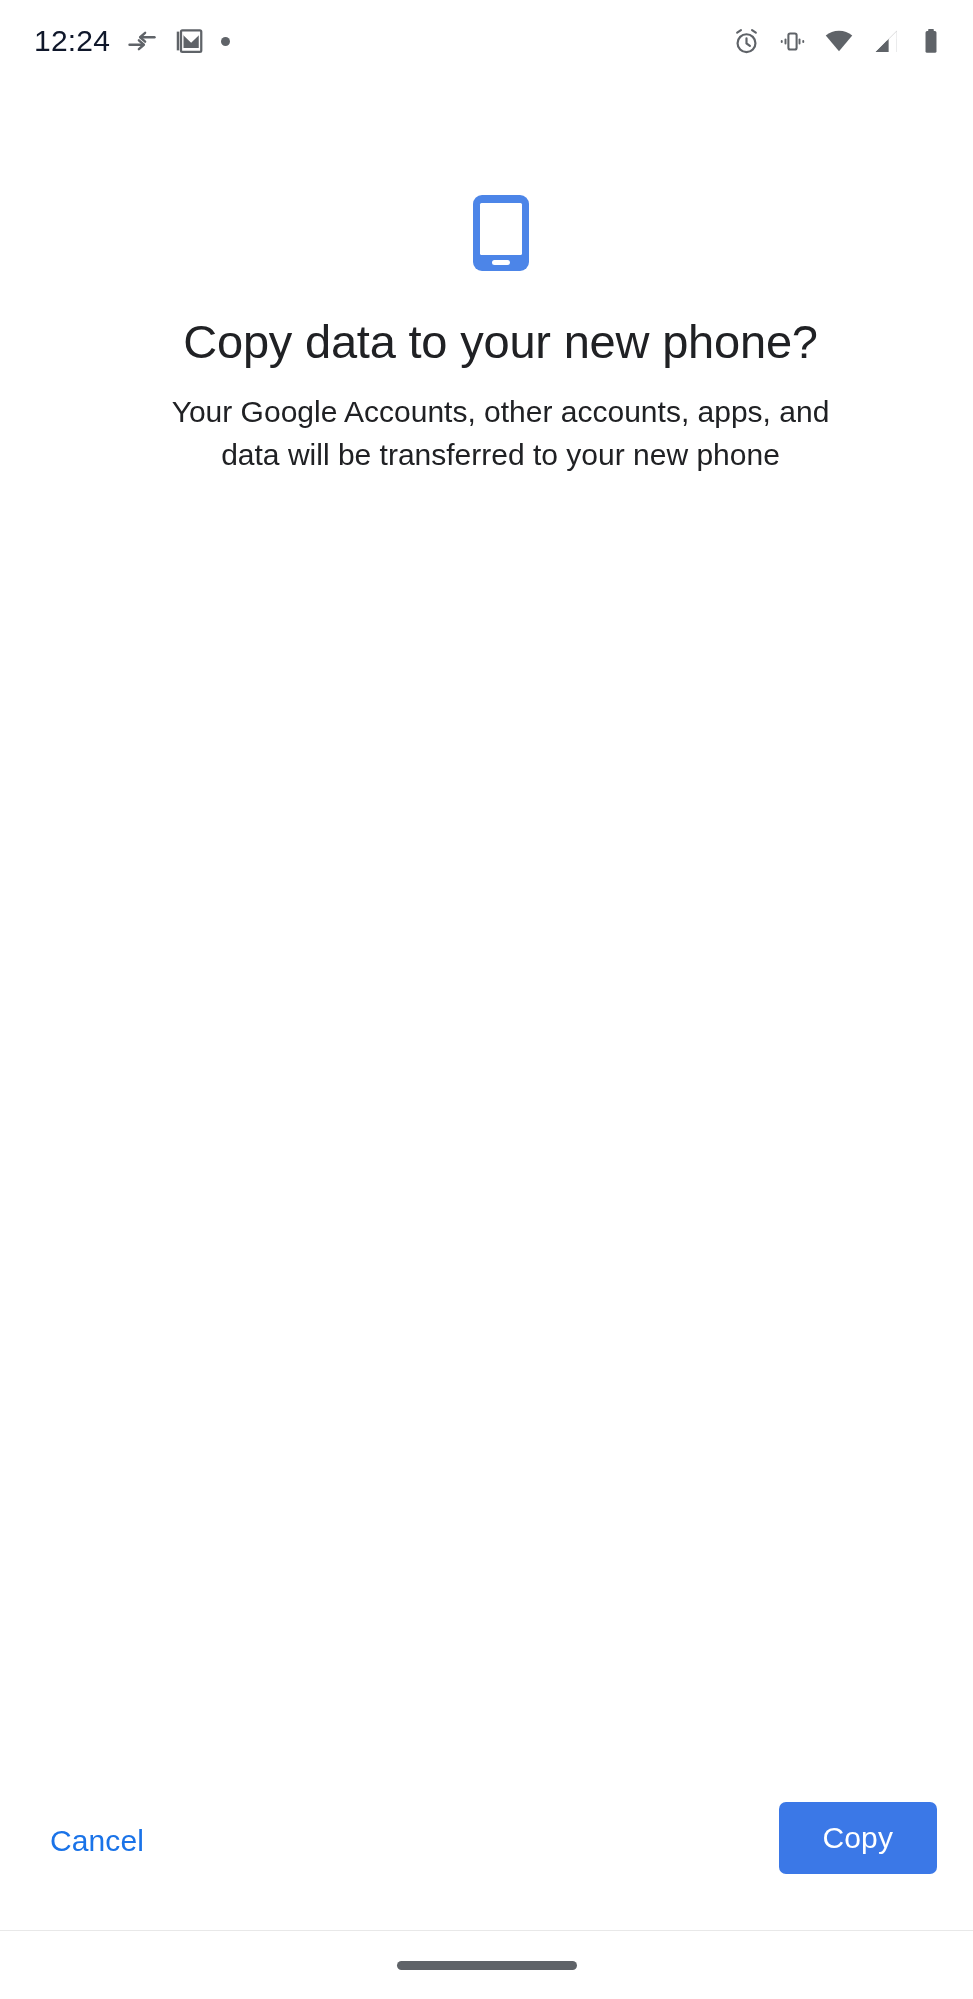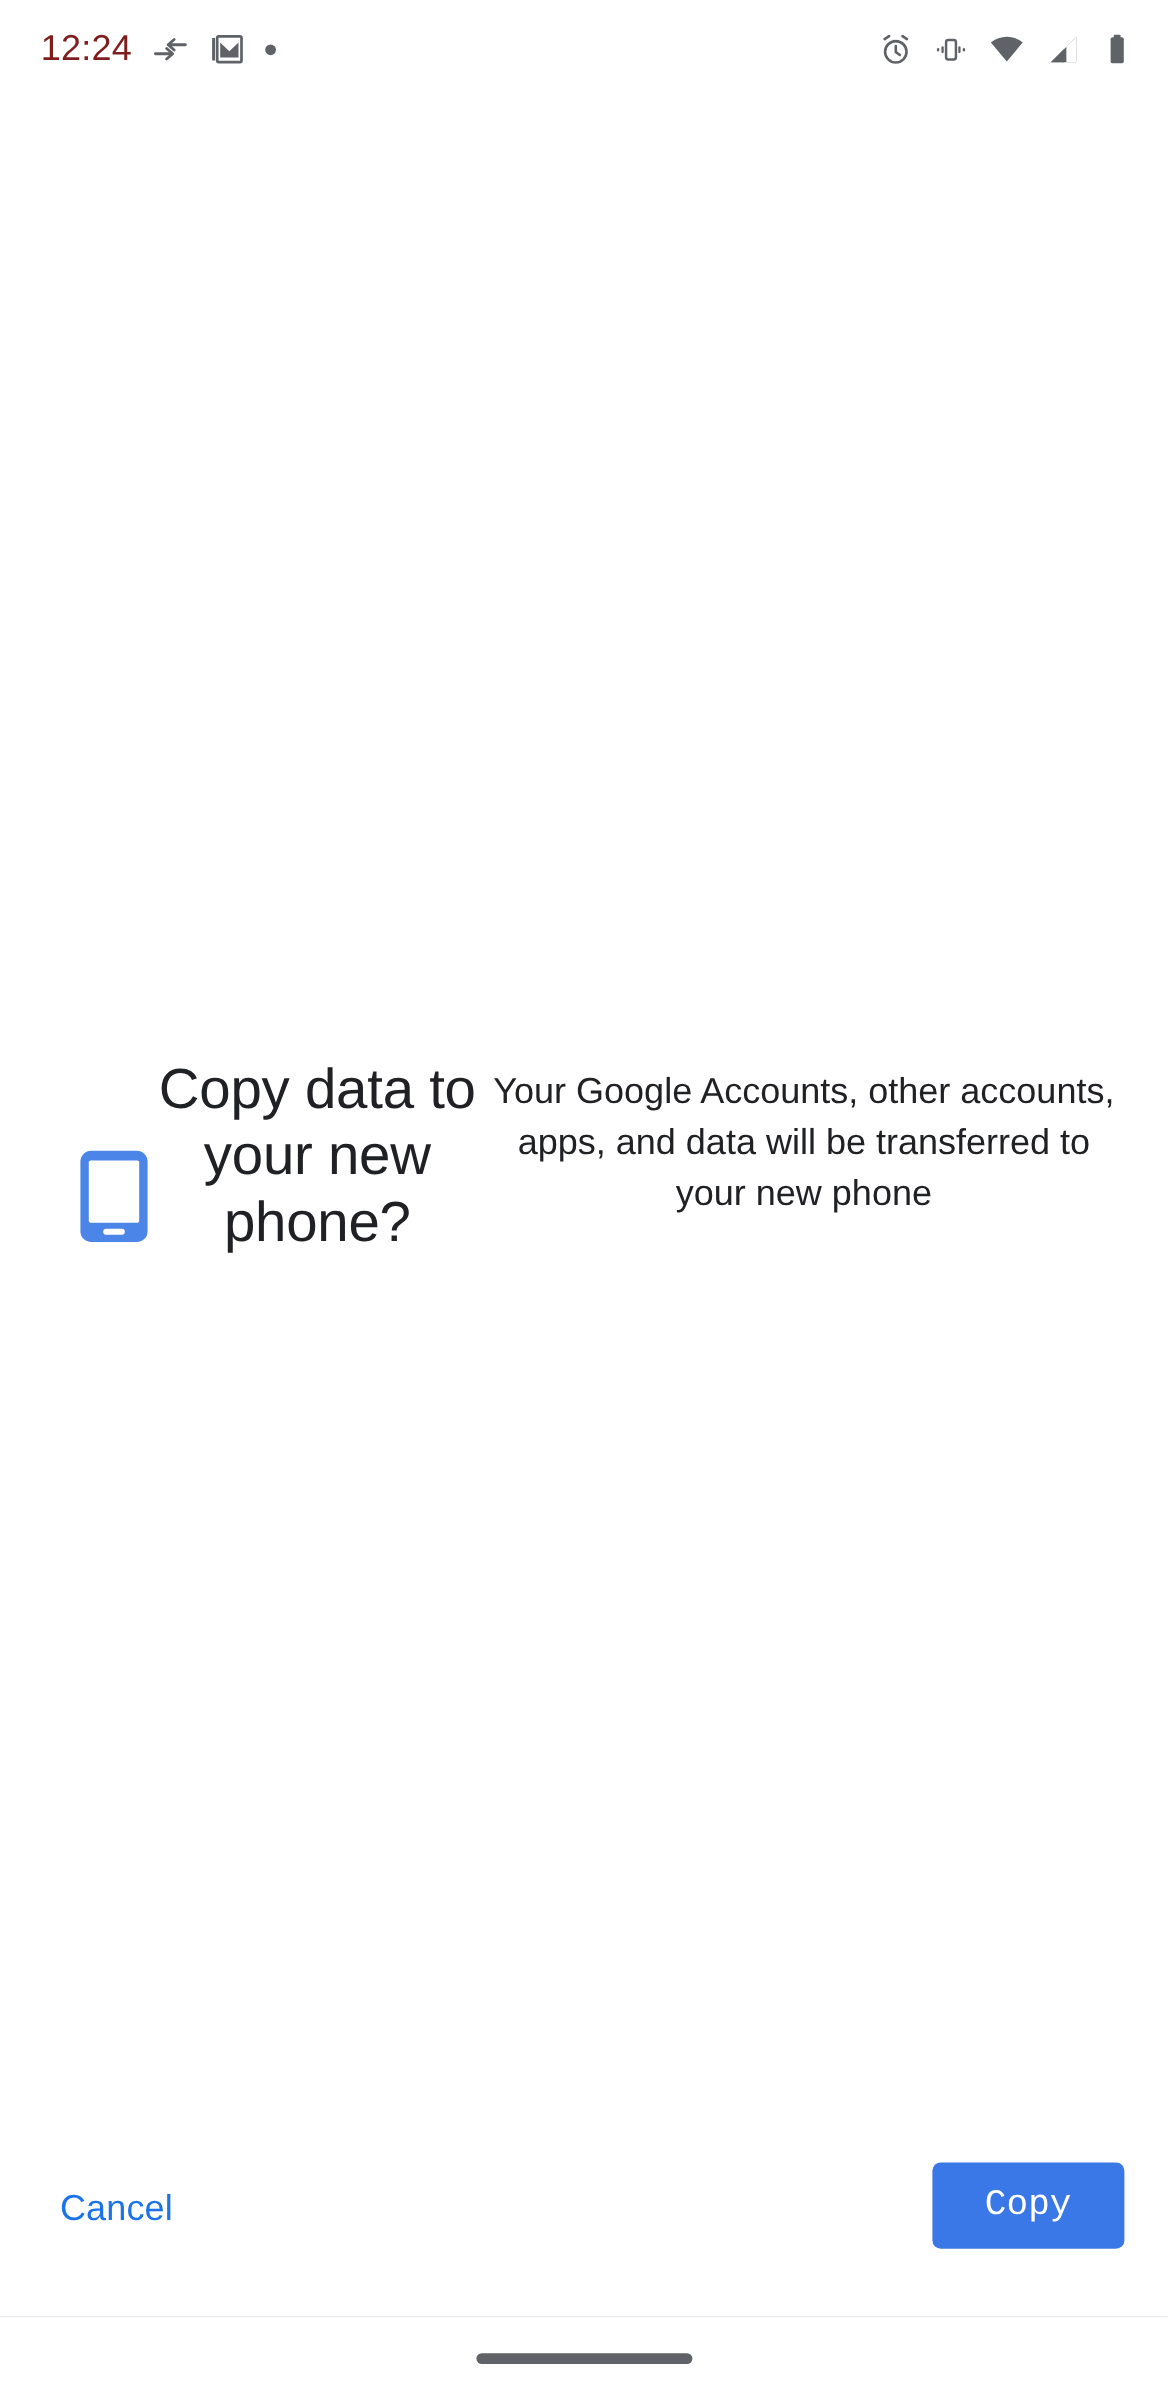--- a/index.html
+++ b/index.html
@@ -33,21 +33,21 @@
     padding: 0 28px 0 34px;
     box-sizing: border-box;
   }
   .status-left {
     display: flex;
     align-items: center;
     gap: 17px;
   }
   .status-clock {
     font-size: 30px;
-    color: #7f1d1d;
+    color: #0f172a;
     letter-spacing: 0.2px;
     line-height: 1;
   }
   .status-right {
     display: flex;
     align-items: center;
     gap: 17px;
   }
   .sb-icon {
     display: block;
@@ -58,20 +58,21 @@
     height: 9px;
     border-radius: 50%;
     background: #5f6368;
     display: block;
   }
 
   
   .content {
     flex: 1 1 auto;
     display: flex;
+    flex-direction: column;
     align-items: center;
     padding: 0 36px;
     box-sizing: border-box;
     margin-left: 28px;
   }
   .hero-icon {
     margin-top: 110px;
     line-height: 0;
   }
   .headline {
@@ -112,21 +113,21 @@
     color: #1a73e8;
     cursor: pointer;
     letter-spacing: 0.1px;
   }
   .btn-filled {
     background: #3b78e7;
     border: none;
     border-radius: 7px;
     padding: 0 44px;
     height: 72px;
-    font-family: Liberation Mono, monospace;
+    font-family: Liberation Sans, sans-serif;
     font-size: 30px;
     font-weight: 400;
     color: #ffffff;
     cursor: pointer;
     letter-spacing: 0.1px;
   }
 
   
   .divider {
     height: 1px;

